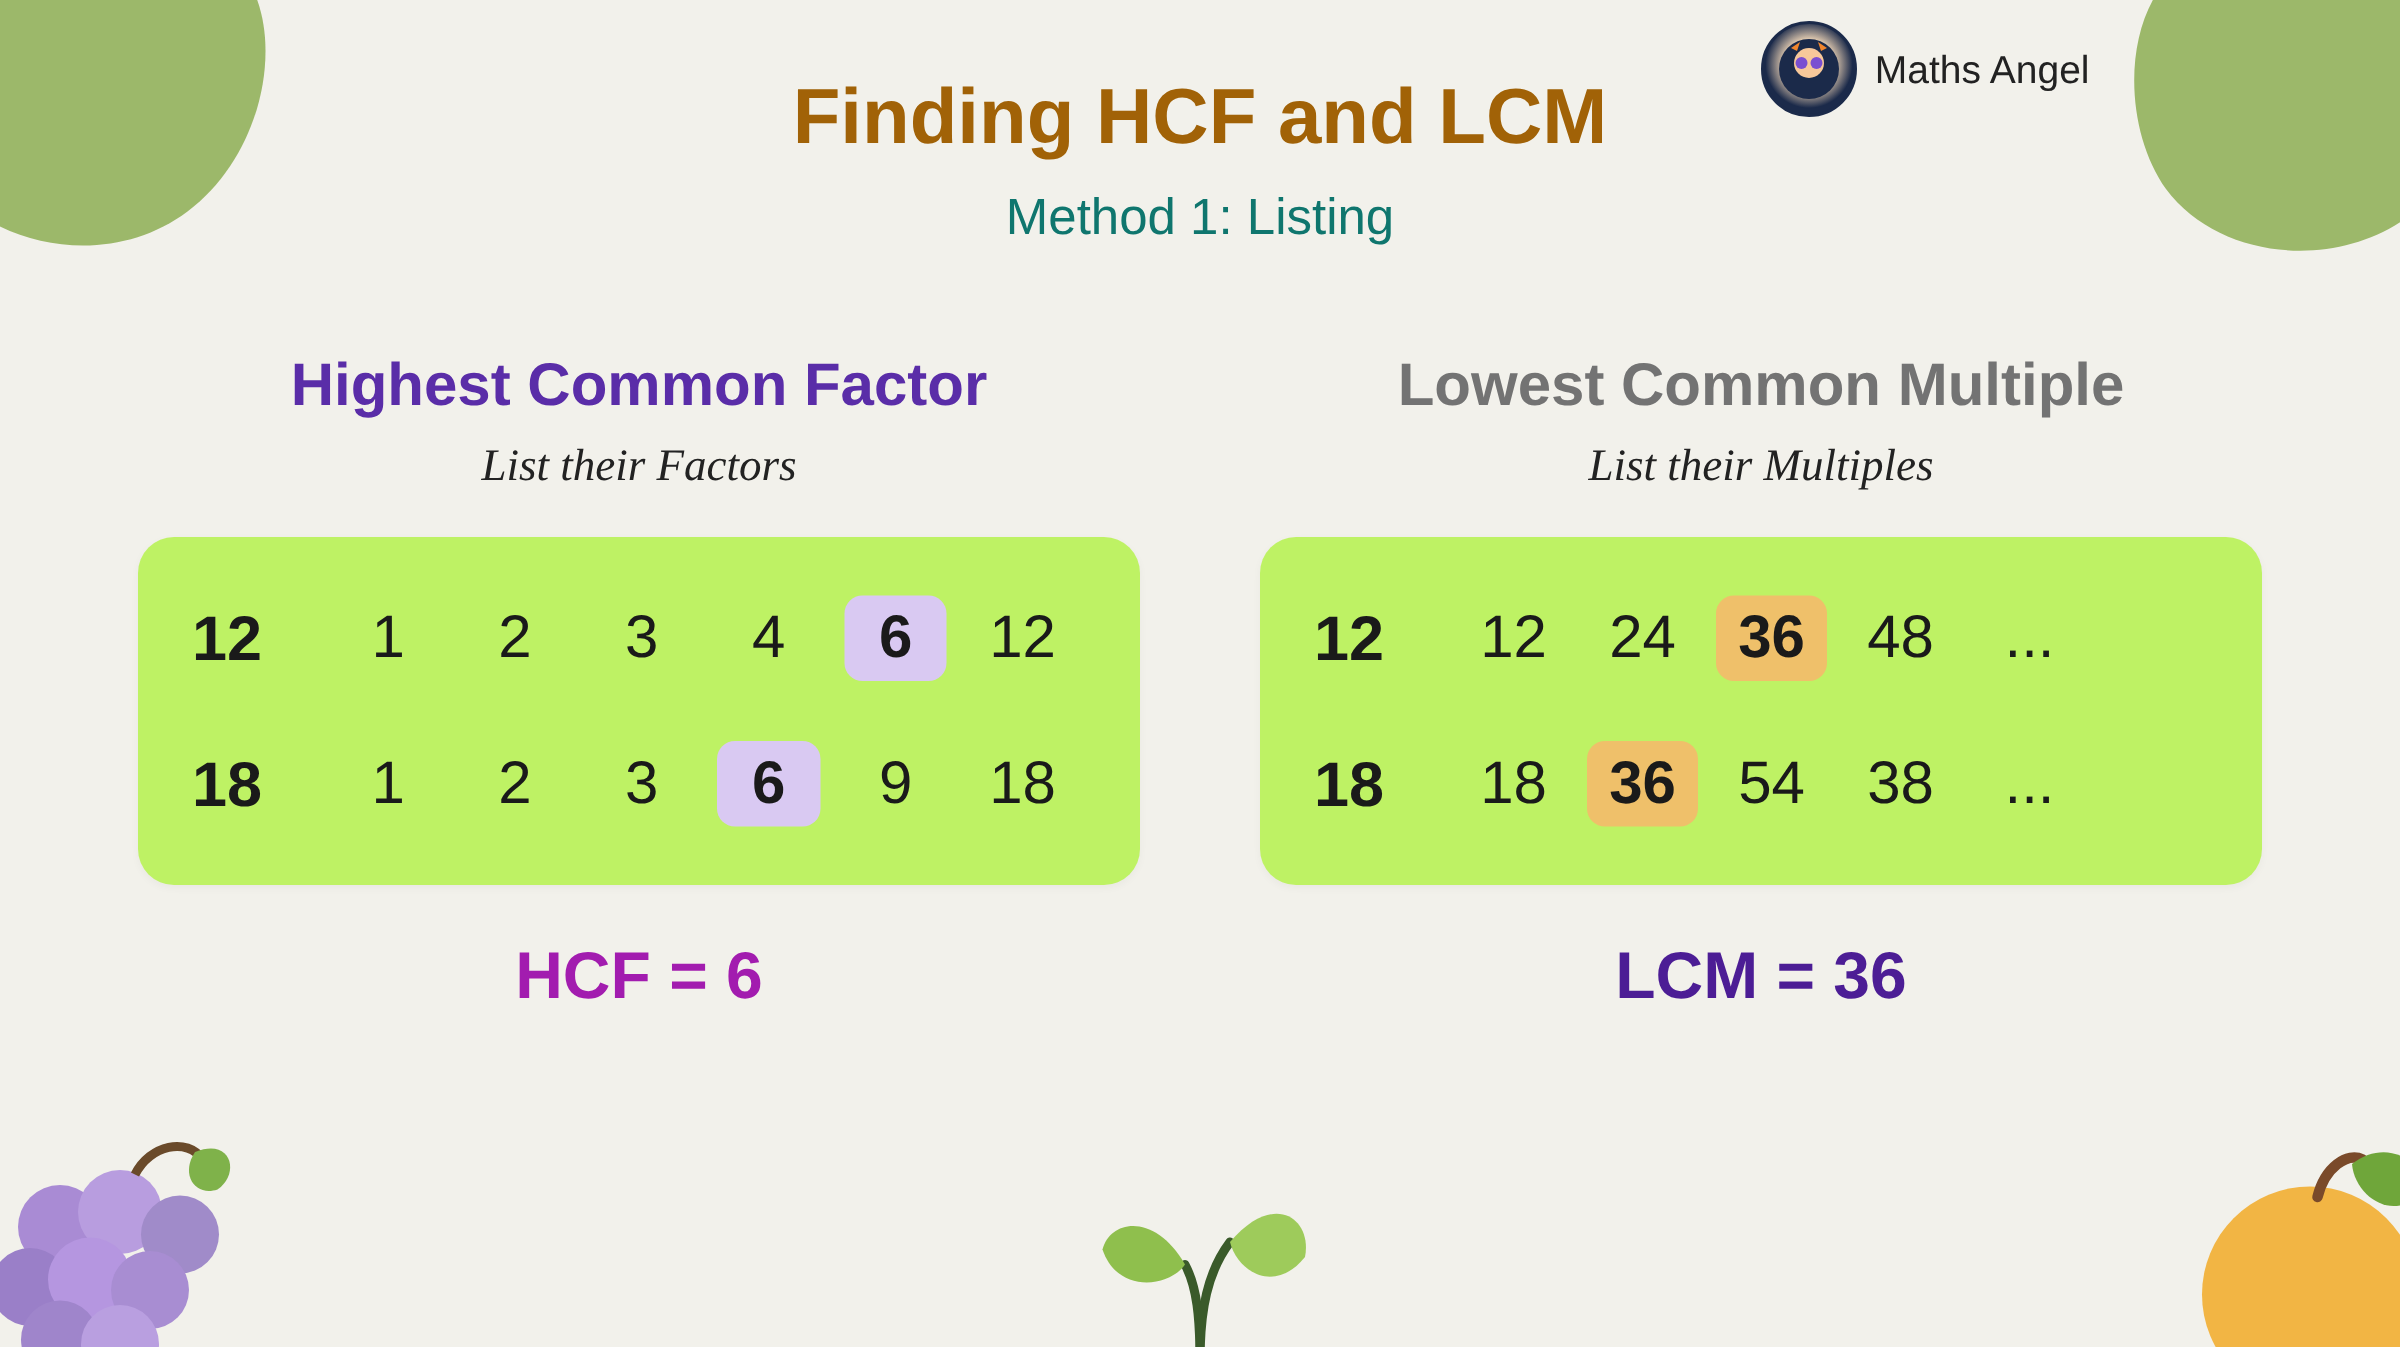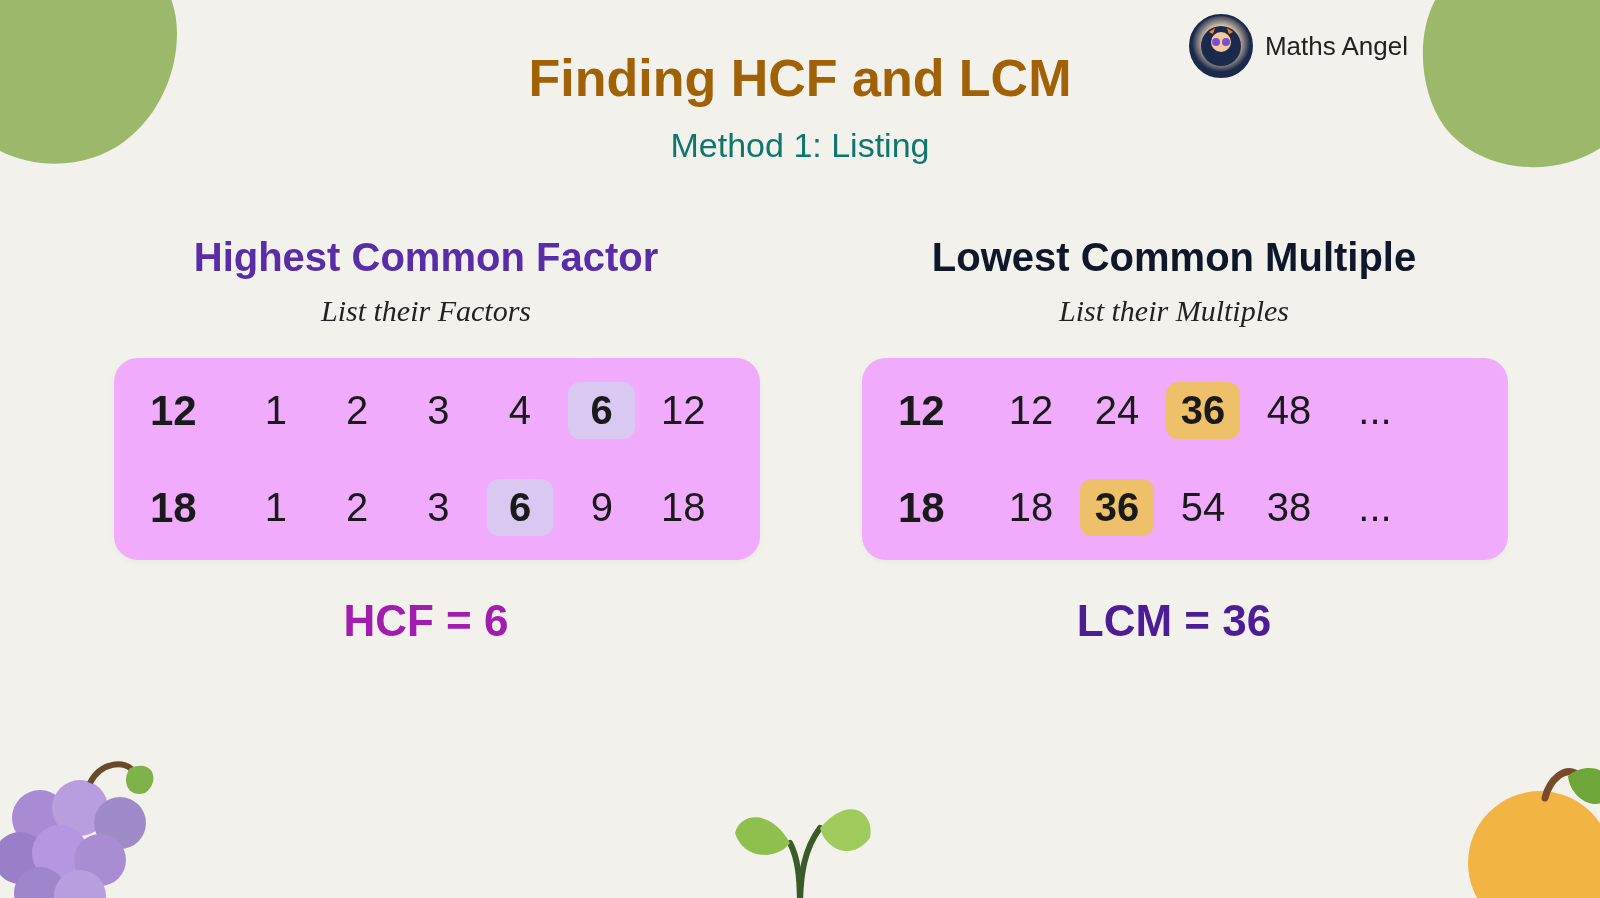--- a/index.html
+++ b/index.html
@@ -16,21 +16,21 @@
     top: -80px; left: -80px;
     width: 280px; height: 260px;
   }
   .blob-tr {
     position: absolute;
     top: -60px; right: -80px;
     width: 280px; height: 240px;
   }
   .logo-wrap {
     position: absolute;
-    top: 14px; right: 192px;
+    top: 14px; right: 207px;
     display: flex;
     align-items: center;
     gap: 12px;
     z-index: 5;
   }
   .logo-circle {
     width: 64px; height: 64px;
     border-radius: 50%;
     background: radial-gradient(circle at 50% 45%, #fff 0%, #f4d9b9 35%, #1b2a4a 65%);
     border: 2px solid #1b2a4a;
@@ -64,36 +64,35 @@
     margin-top: 70px;
     padding: 0 60px;
   }
   .col { width: 668px; }
   .col-head {
     text-align: center;
     font-size: 40px;
     font-weight: 800;
   }
   .col-head.purple { color: #5a2da8; }
-  .col-head.gold { color: #0f172a; }
+  .col-head.gold { color: #737373; }
   .col-sub {
     text-align: center;
     font-size: 30px;
     font-style: italic;
     color: #222;
     margin-top: 14px;
     font-family: Georgia, serif;
   }
   .card {
-    background: #f0abfc;
+    background: #bef264;
     border-radius: 24px;
     margin-top: 30px;
-    padding: 12px 36px;
+    padding: 27px 36px;
     box-shadow: 0 2px 6px rgba(0,0,0,0.04);
-    margin-left: 22px;
   }
   .row {
     display: flex;
     align-items: center;
     gap: 0;
     padding: 12px 0;
   }
   .row:first-child { margin-bottom: 16px; }
   .lead {
     font-size: 42px;

